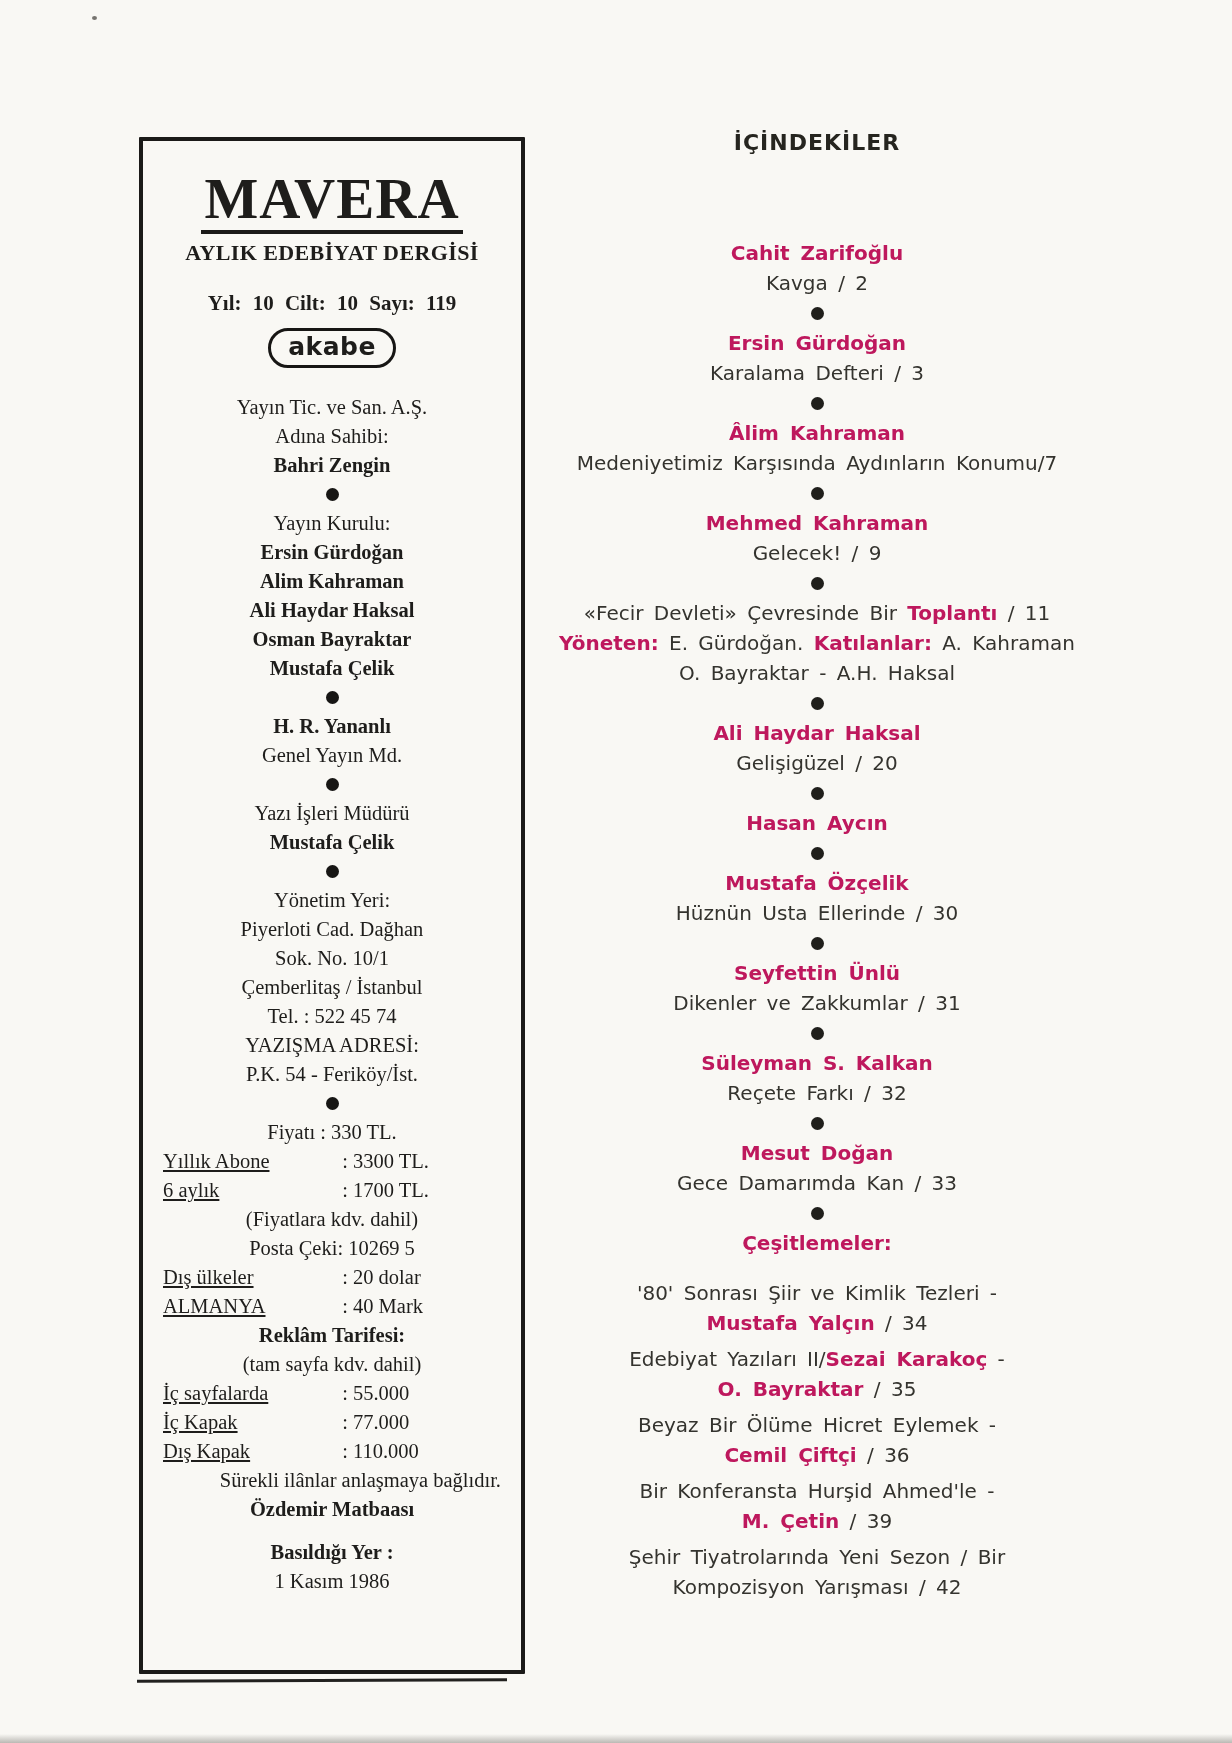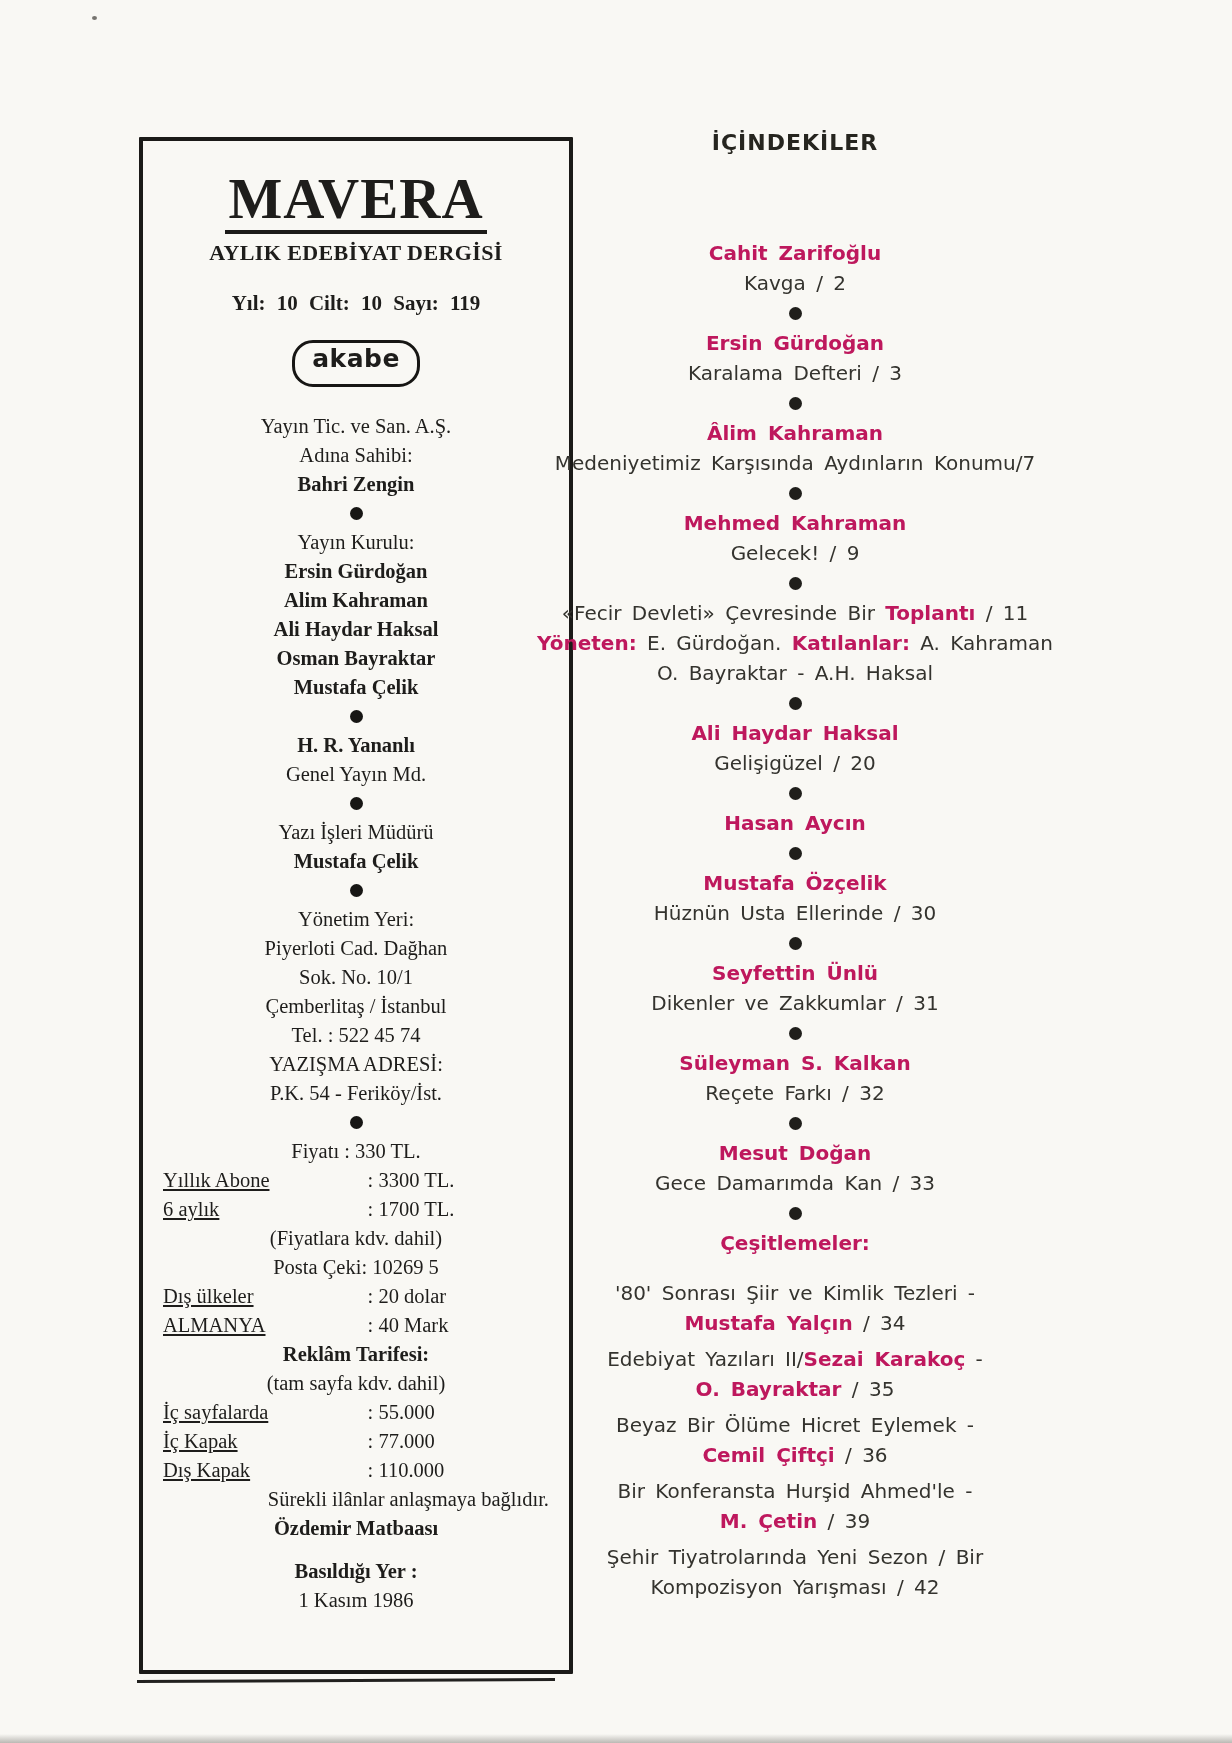--- a/index.html
+++ b/index.html
@@ -5,53 +5,53 @@
   html,body{margin:0;padding:0;}
   body{
     width:1232px;height:1743px;position:relative;overflow:hidden;
     background:#f9f8f4;
     font-family:"Liberation Serif","DejaVu Serif",serif;
   }
   .page{position:absolute;inset:0;}
 
   
   .masthead-box{
-    position:absolute;left:139px;top:137px;width:434px;height:1537px;
+    position:absolute;left:139px;top:137px;width:386px;height:1537px;
     border:4px solid #1b1a18;box-sizing:border-box;
     padding:32px 20px 0 20px;text-align:center;color:#1e1d1b;
     background:transparent;border-radius:1px;
   }
   
   .masthead-box::after{
     content:"";position:absolute;left:-6px;right:14px;bottom:-12px;height:3px;
     background:#22211f;transform:rotate(-0.25deg);
   }
   .logo{
     display:inline-block;font-weight:bold;font-size:57px;line-height:52px;
     letter-spacing:1px;border-bottom:4px solid #1b1a18;padding:0 3px 5px 3px;
   }
   .subtitle{font-weight:bold;font-size:22px;line-height:24px;margin-top:7px;letter-spacing:.4px;}
   .issue{font-size:21px;line-height:26px;margin-top:25px;word-spacing:6px;font-weight:bold;}
   .badge{
-    display:inline-block;margin-top:24px;border:3px solid #171614;border-radius:21px;
-    padding:2px 17px 11px 17px;font-family:"DejaVu Sans","Liberation Sans",sans-serif;
+    display:inline-block;margin-top:12px;border:3px solid #171614;border-radius:21px;
+    padding:2px 17px 4px 17px;font-family:"DejaVu Sans","Liberation Sans",sans-serif;
     font-weight:bold;font-size:25px;line-height:28px;letter-spacing:.5px;
   }
   .mast-lines{margin-top:25px;font-size:20.5px;}
   .m-line{line-height:29px;}
   .m-line.b{font-weight:bold;}
   .m-line.left{text-align:right;}
   .m-bullet{width:13px;height:13px;border-radius:50%;background:#171614;margin:8px auto;}
   .m-row{display:flex;line-height:29px;text-align:left;}
   .m-row .lbl{flex:1 1 auto;text-decoration:underline;}
   .m-row .val{flex:0 0 47%;}
 
   
   .toc-col{
-    position:absolute;left:485px;top:130px;width:620px;text-align:center;
+    position:absolute;left:507px;top:130px;width:620px;text-align:center;
     font-family:"DejaVu Sans","Liberation Sans",sans-serif;color:#34332e;
   }
   .toc-title{
     font-weight:bold;font-size:22px;line-height:26px;letter-spacing:1px;color:#26251f;
   }
   .toc-items{margin-top:82px;}
   .toc-entry{margin-bottom:6px;}
   .toc-line{font-size:20px;line-height:30px;word-spacing:.2em;}
   .toc-line .b{font-weight:bold;color:#be185d;}
   .t-bullet{width:13px;height:13px;border-radius:50%;background:#201f1b;margin:8.5px auto;}

